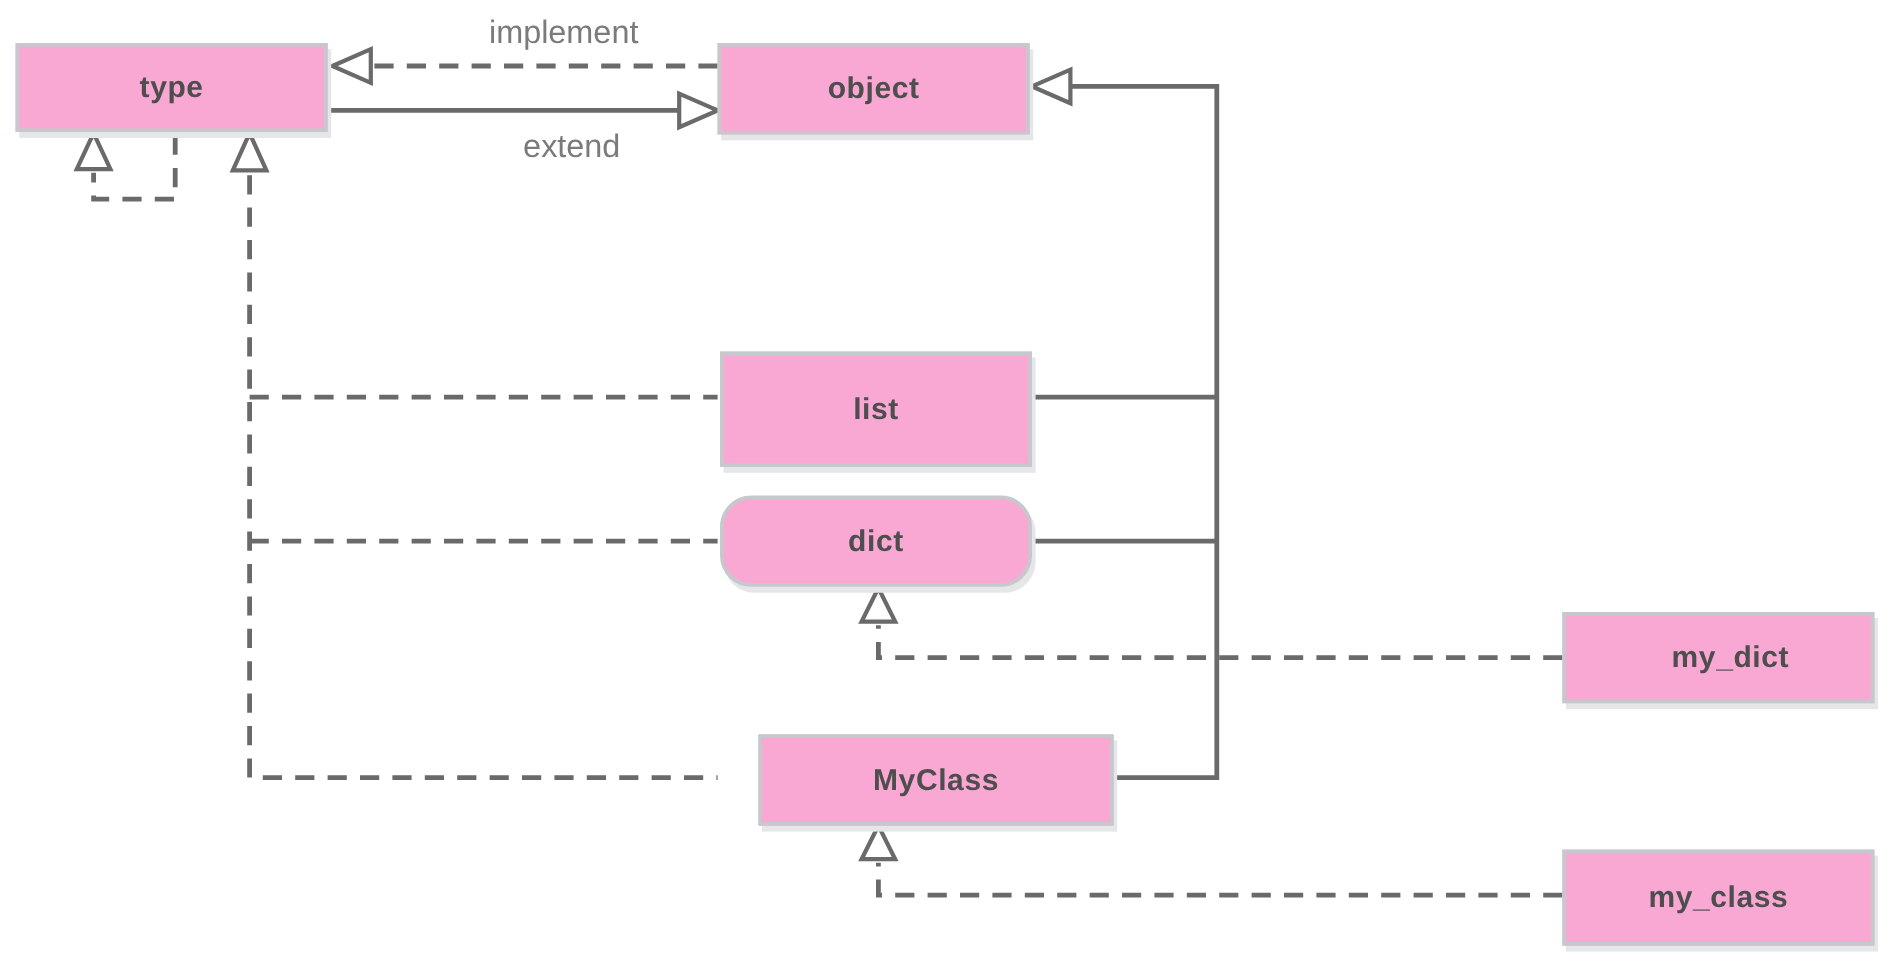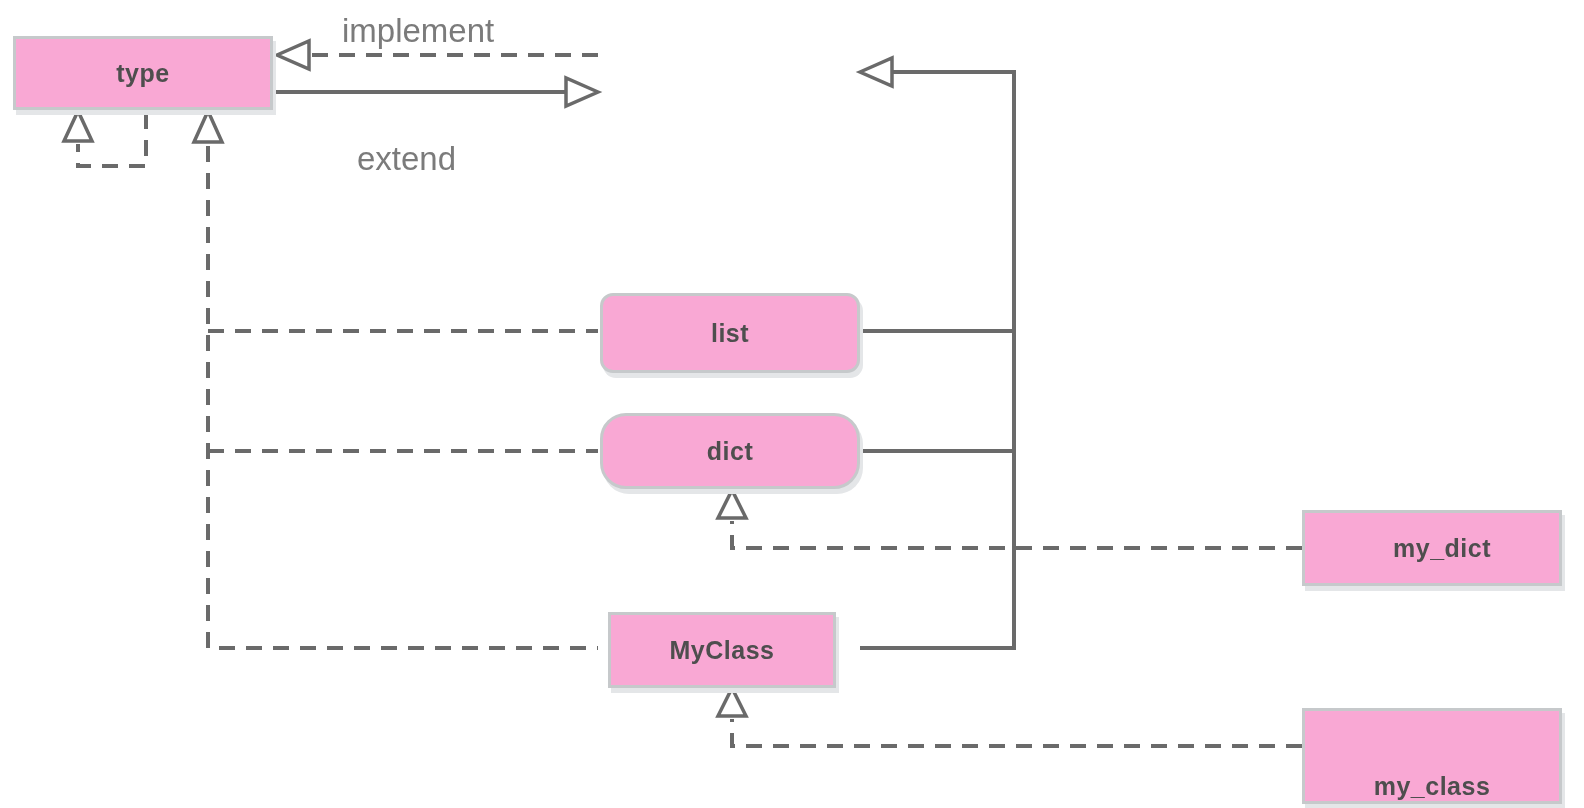--- a/index.html
+++ b/index.html
@@ -31,33 +31,33 @@
     display: flex;
     align-items: center;
     justify-content: center;
     font-weight: bold;
     font-size: 25px;
     color: #4e4e4e;
     letter-spacing: 0.5px;
   }
   .n-type    { left: 13px;   top: 36px;  width: 260px; height: 74px; }
   .n-object  { left: 598px;  top: 36px;  width: 260px; height: 76px; }
-  .n-list    { left: 600px;  top: 293px; width: 260px; height: 80px; border-radius: 13px; }
+  .n-list    { left: 600px;  top: 293px; width: 260px; height: 96px; }
   .n-dict    { left: 600px;  top: 413px; width: 260px; height: 76px; border-radius: 26px; }
-  .n-myclass { left: 608px;  top: 612px; width: 228px; height: 76px; }
+  .n-myclass { left: 632px;  top: 612px; width: 296px; height: 76px; }
   .n-mydict  { left: 1302px; top: 510px; width: 260px; height: 76px; padding-left: 20px; }
-  .n-myclassinst { left: 1302px; top: 708px; width: 260px; height: 96px; align-items: flex-end; }
+  .n-myclassinst { left: 1302px; top: 708px; width: 260px; height: 80px; }
   .edge-label {
     position: absolute;
     color: #7b7b7b;
-    font-size: 33px;
-    text-align: left;
+    font-size: 27px;
+    text-align: right;
   }
   .l-implement { left: 342px; top: 12px;  width: 190px; }
-  .l-extend    { left: 357px; top: 107px; width: 160px; margin-top: 33px; }
+  .l-extend    { left: 357px; top: 107px; width: 160px; }
   .line { stroke: #6a6a6a; stroke-width: 4; fill: none; }
   .dashed { stroke-dasharray: 16 11; }
   .arrowhead { fill: #ffffff; stroke: #6a6a6a; stroke-width: 3.5; stroke-linejoin: miter; }
 </style>
 </head>
 <body>
 
 <div class="canvas">
 
   <svg class="edges-layer" viewBox="0 0 1584 808" xmlns="http://www.w3.org/2000/svg">
@@ -85,20 +85,23 @@
     <polygon class="arrowhead" points="732,490 718,518 746,518"></polygon>
 
     <path class="line dashed" d="M1302 746 H732 V719"></path>
     <polygon class="arrowhead" points="732,688 718,716 746,716"></polygon>
   </svg>
 
   <div class="node n-type">
     <span>type</span>
   </div>
 
+  <div class="node n-object">
+    <span>object</span>
+  </div>
 
   <div class="node n-list">
     <span>list</span>
   </div>
 
   <div class="node n-dict">
     <span>dict</span>
   </div>
 
   <div class="node n-myclass">

